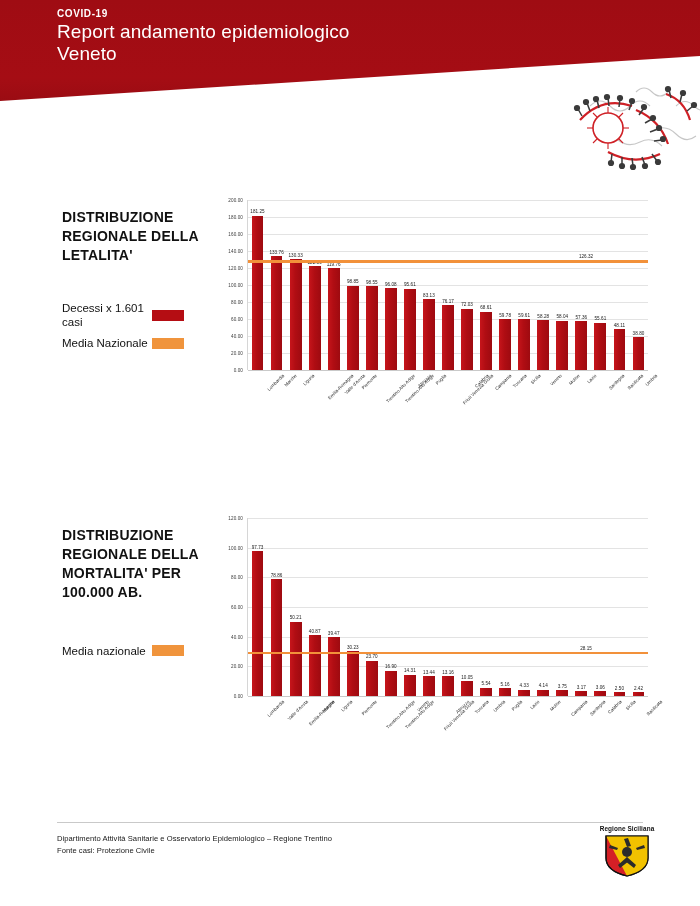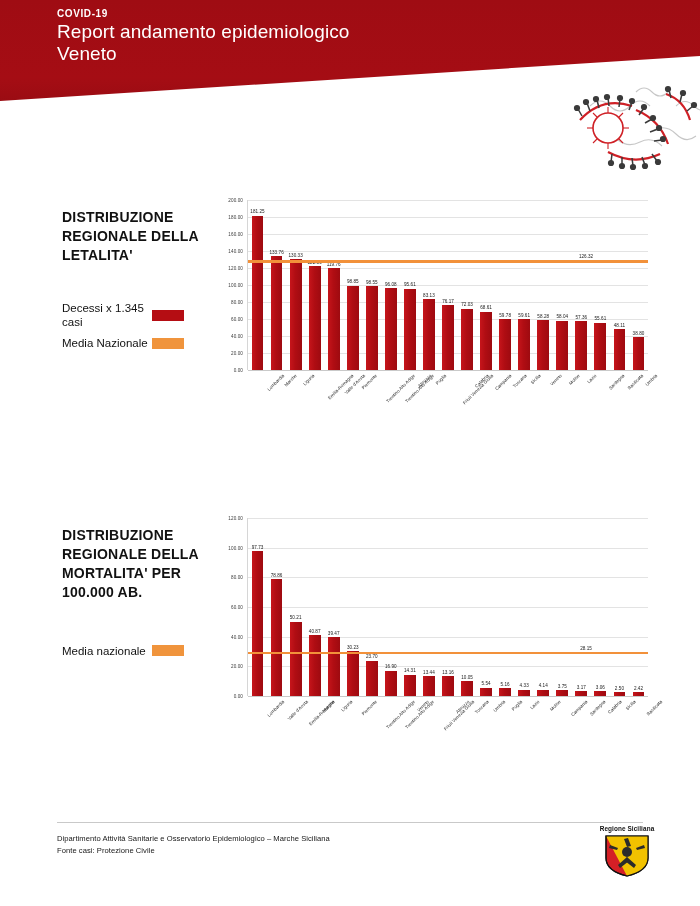--- a/index.html
+++ b/index.html
@@ -292,21 +292,21 @@
       </g>
     </g>
   </svg>
 </div>
 
 <div class="section" id="section-letalita">
   <div class="side">
     <p class="side-title">DISTRIBUZIONE REGIONALE DELLA LETALITA'</p>
     <div class="legend" style="margin-top:36px;">
       <div class="legend-row">
-        <span class="legend-label">Decessi x 1.345 casi</span>
+        <span class="legend-label">Decessi x 1.601 casi</span>
         <span class="legend-swatch sw-red"></span>
       </div>
       <div class="legend-row">
         <span class="legend-label">Media Nazionale</span>
         <span class="legend-swatch sw-orange"></span>
       </div>
     </div>
   </div>
   <div class="chart" id="chart-letalita" style="left:215px;">
       <div class="plot-wrap" style="width: 432px; height: 228px;">
@@ -502,21 +502,21 @@
           <div class="avg-val" style="left: 338px; bottom: 45.2558px;">28.15</div>
           <div class="axis-base" style="top: 178px; width: 400px;"></div>
         </div>
       </div>
     </div>
 </div>
 
 <div class="footer">
   <div class="footer-rule"></div>
   <div class="footer-text">
-    <div>Dipartimento Attività Sanitarie e Osservatorio Epidemiologico – Marche Siciliana</div>
+    <div>Dipartimento Attività Sanitarie e Osservatorio Epidemiologico – Regione Trentino</div>
     <div>Fonte casi: Protezione Civile</div>
   </div>
   <div class="footer-logo">
     <div class="footer-logo-cap">Regione Siciliana</div>
     <svg width="48" height="44" viewBox="0 0 48 44" aria-hidden="true">
       <path d="M3 2 H45 V24 Q45 37 24 42 Q3 37 3 24 Z" fill="#d41f26" stroke="#111" stroke-width="1.2"></path>
       <path d="M3 2 H45 V24 Q45 37 24 42 Z" fill="#f2c200"></path>
       <path d="M3 2 H45 V24 Q45 37 24 42 Q3 37 3 24 Z" fill="none" stroke="#111" stroke-width="1.2"></path>
       <g fill="#2b2b2b">
         <circle cx="24" cy="18" r="5"></circle>

